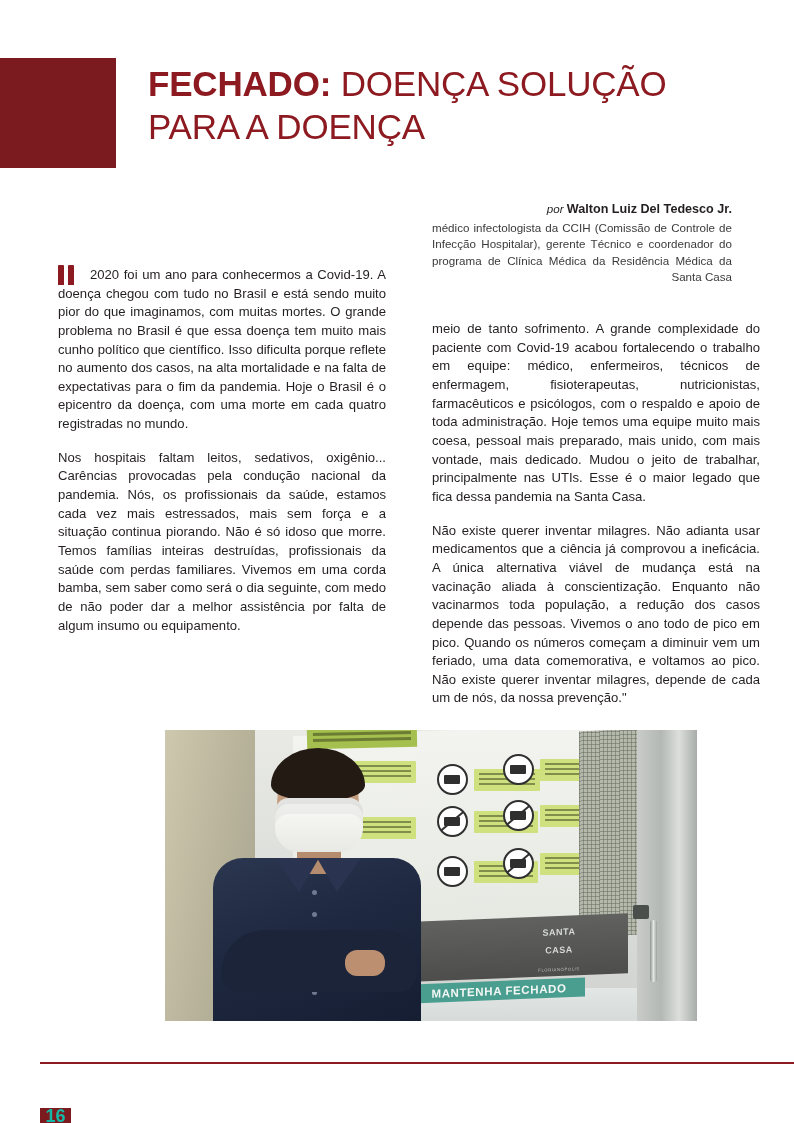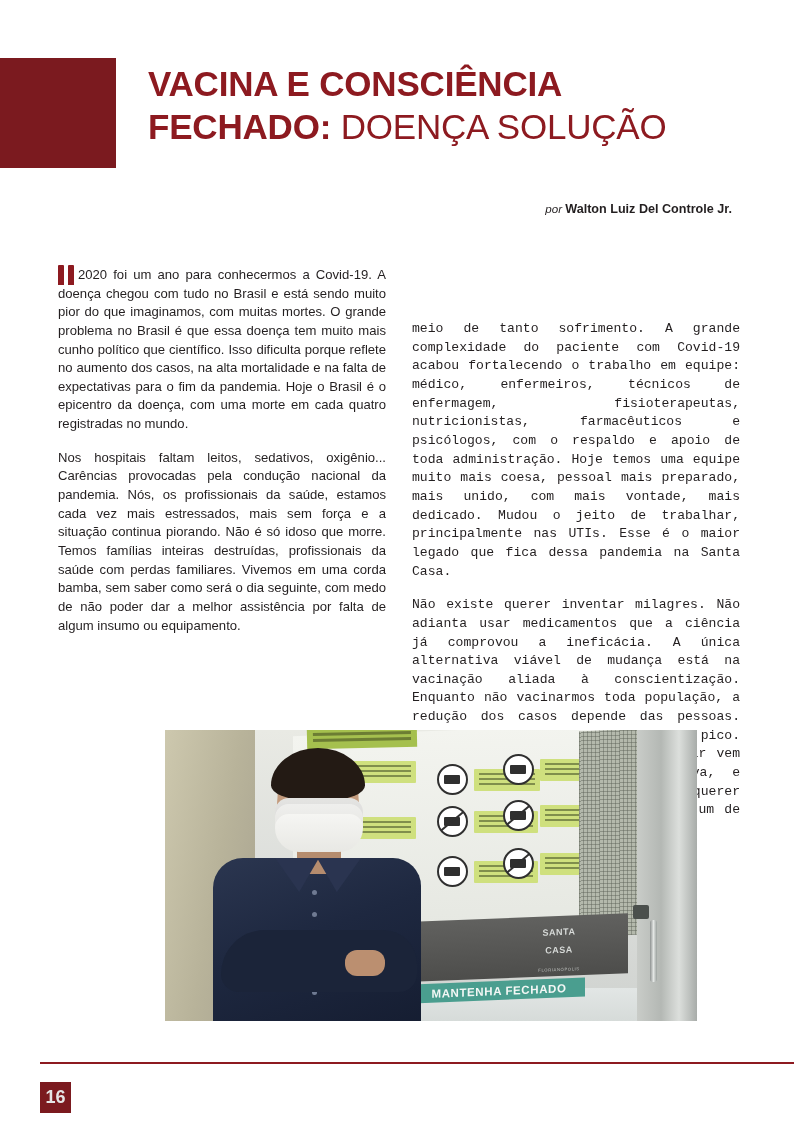--- a/index.html
+++ b/index.html
@@ -76,21 +76,21 @@
   .col {
     position: absolute;
     width: 328px;
     color: #231f20;
     font-size: 13.1px;
     line-height: 1.425;
     text-align: justify;
     text-justify: inter-word;
   }
   .col-left  { left: 58px;  top: 262px; }
-  .col-right { left: 412px; top: 320px; font-family: Liberation Mono, monospace; }
+  .col-right { left: 432px; top: 320px; }
 
   .col p { margin: 0 0 15px 0; }
   .col p:last-child { margin-bottom: 0; }
 
   .quote-mark {
     display: inline-block;
     color: #8D1A20;
     font-weight: 700;
     font-size: 26px;
     line-height: 0;
@@ -102,21 +102,21 @@
   .quote-mark span {
     display: inline-block;
     width: 6px;
     height: 20px;
     background: #8D1A20;
     margin-right: 4px;
     vertical-align: middle;
     border-radius: 1px 1px 0 0;
   }
   .quote-mark span:last-child { margin-right: 0; }
-  .lead-indent { padding-left: 0; }
+  .lead-indent { padding-left: 0; margin-left: 12px; }
 
   
   .photo {
     position: absolute;
     left: 125px;
     top: 714px;
     width: 532px;
     height: 291px;
     overflow: hidden;
     background: #b9b39c;
@@ -302,47 +302,48 @@
     position: absolute;
     left: 40px;
     top: 1062px;
     right: 0px;
     height: 2px;
     background: #8D1A20;
   }
   .page-number {
     position: absolute;
     left: 40px;
-    top: 1082px;
+    top: 1108px;
     width: 31px;
-    height: 31px;
+    height: 16px;
     background: #7B1A1F;
-    color: #e5e5e5;
+    color: #14b8a6;
     font-size: 18px;
     font-weight: 700;
     display: flex;
     align-items: center;
     justify-content: center;
   }
 </style>
 </head>
 <body>
 
 <div class="page">
 
   <div class="deco-square"></div>
 
   <h1 class="headline">
-    <span class="hl-line"><span class="hl-bold">VACINA E CONSCIÊNCIA</span></span>
     <span class="hl-line"><span class="hl-bold">FECHADO:</span> <span>DOENÇA SOLUÇÃO</span></span>
+    <span class="hl-line">PARA A DOENÇA</span>
   </h1>
 
   <div class="byline">
     <span class="by-prefix">por</span>
-    <span class="by-author">Walton Luiz Del Controle Jr.</span>
+    <span class="by-author">Walton Luiz Del Tedesco Jr.</span>
+    <span class="by-role">médico infectologista da CCIH (Comissão de Controle de Infecção Hospitalar), gerente Técnico e coordenador do programa de Clínica Médica da Residência Médica da Santa Casa</span>
   </div>
 
   <div class="col col-left">
     <p><span class="quote-mark"><span></span><span></span></span><span class="lead-indent">2020 foi um ano para conhecermos a Covid-19. A doença chegou com tudo no Brasil e está sendo muito pior do que imaginamos, com muitas mortes. O grande problema no Brasil é que essa doença tem muito mais cunho político que científico. Isso dificulta porque reflete no aumento dos casos, na alta mortalidade e na falta de expectativas para o fim da pandemia. Hoje o Brasil é o epicentro da doença, com uma morte em cada quatro registradas no mundo.</span></p>
     <p>Nos hospitais faltam leitos, sedativos, oxigênio... Carências provocadas pela condução nacional da pandemia.  Nós, os profissionais da saúde, estamos cada vez mais estressados, mais sem força e a situação continua piorando. Não é só idoso que morre. Temos famílias inteiras destruídas, profissionais da saúde com perdas familiares. Vivemos em uma corda bamba, sem saber como será o dia seguinte, com medo de não poder dar a melhor assistência por falta de algum insumo ou equipamento.</p>
   </div>
 
   <div class="col col-right">
     <p>meio de tanto sofrimento. A grande complexidade do paciente com Covid-19 acabou fortalecendo o trabalho em equipe: médico, enfermeiros, técnicos de enfermagem, fisioterapeutas, nutricionistas, farmacêuticos e psicólogos, com o respaldo e apoio de toda administração. Hoje temos uma equipe muito mais coesa, pessoal mais preparado, mais unido, com mais vontade, mais dedicado. Mudou o jeito de trabalhar, principalmente nas UTIs. Esse é o maior legado que fica dessa pandemia na Santa Casa.</p>
     <p>Não existe querer inventar milagres. Não adianta usar medicamentos que a ciência já comprovou a ineficácia. A única alternativa viável de mudança está na vacinação aliada à conscientização. Enquanto não vacinarmos toda população, a redução dos casos depende das pessoas. Vivemos o ano todo de pico em pico. Quando os números começam a diminuir vem um feriado, uma data comemorativa, e voltamos ao pico. Não existe querer inventar milagres, depende de cada um de nós, da nossa prevenção."</p>

